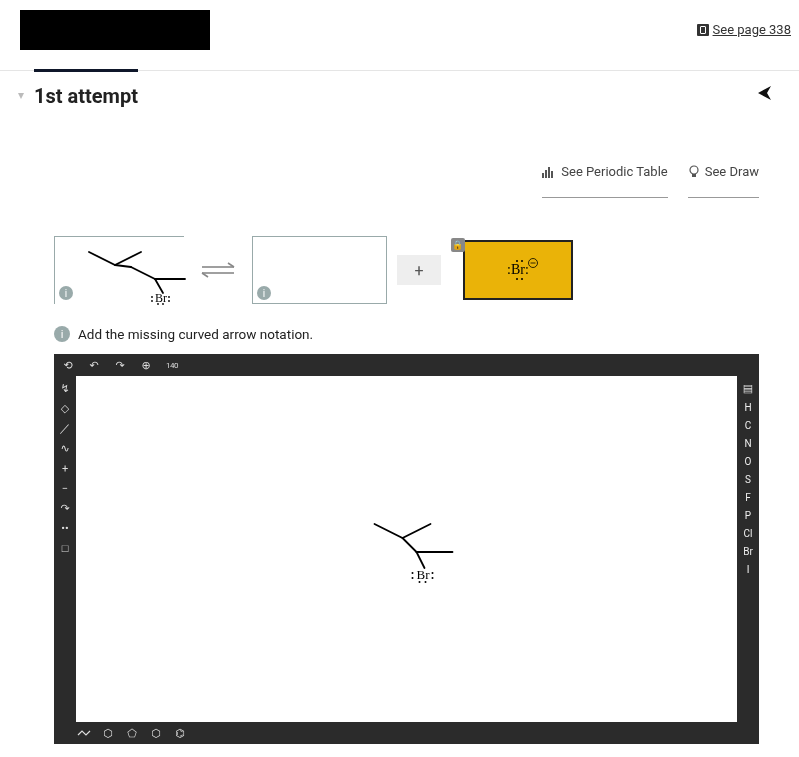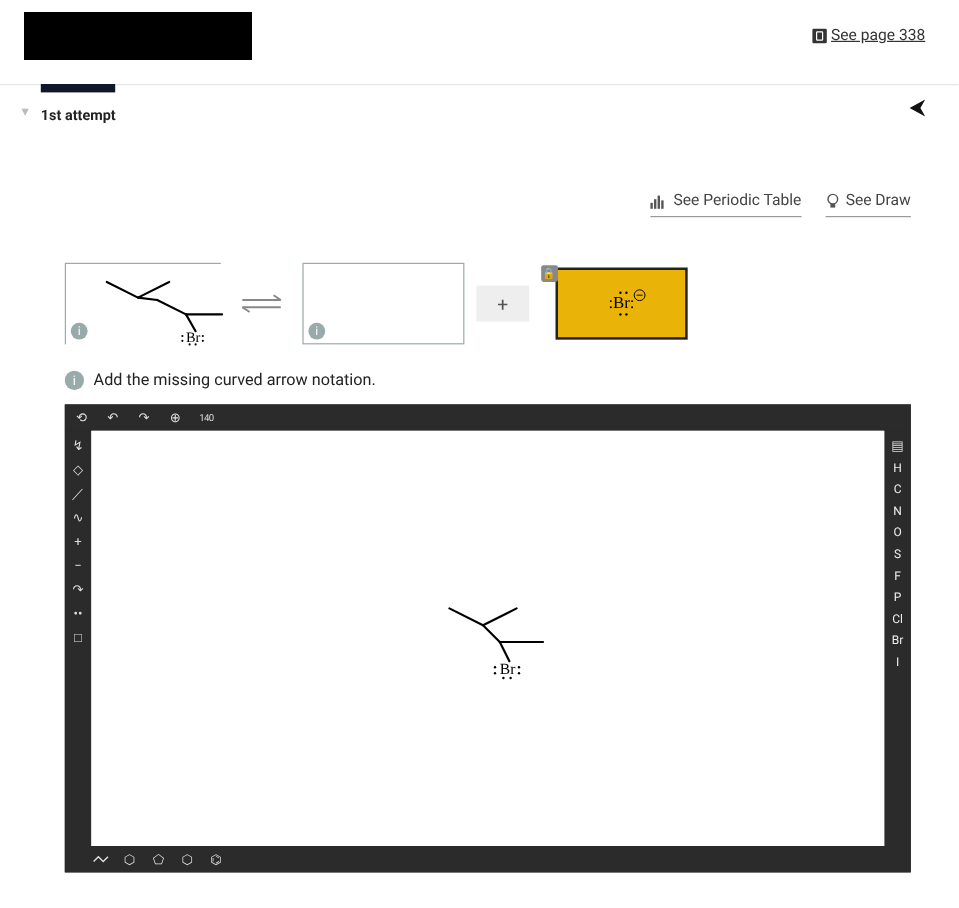--- a/index.html
+++ b/index.html
@@ -1,31 +1,31 @@
 <!DOCTYPE html>
 <html><head>
 <meta charset="utf-8">
 <style>
   * { box-sizing: border-box; margin: 0; padding: 0; }
   body { font-family: -apple-system, "Segoe UI", Roboto, Arial, sans-serif; font-size: 13px; color: #222; background: #fff; width: 799px; }
   .header { padding: 10px 20px 14px 20px; border-bottom: 1px solid #e5e5e5; }
   .blackbox { width: 190px; height: 40px; background: #000; margin-bottom: 6px; }
   .prompt-row { display: flex; justify-content: space-between; align-items: flex-start; }
   .prompt { font-size: 12.5px; color: #222; }
-  .page-ref { font-size: 13px; display: inline-flex; align-items: center; gap: 4px; position: absolute; right: 28px; top: 22px; }
+  .page-ref { font-size: 13px; display: inline-flex; align-items: center; gap: 4px; position: absolute; right: 8px; top: 22px; }
   .page-ref a { color: #333; text-decoration: underline; }
   .book-icon { display:inline-block; width:12px; height:12px; background:#333; border-radius:1px; position:relative; }
   .book-icon::after { content:""; position:absolute; inset:2px 3px; border:1px solid #fff; border-radius:1px; }
   .attempt-bar { display:flex; align-items:center; justify-content:space-between; padding: 10px 24px 6px 18px; }
   .attempt-left { display:flex; align-items:center; gap:10px; }
   .chevron { color:#bbb; font-size:12px; }
-  .attempt-title { font-weight:700; font-size:12px; border-top:7px solid #0f172a; padding-top:12px; display:inline-block; margin-top:-12px; }
+  .attempt-title { font-weight:700; font-size:20px; border-top:3px solid #0f172a; padding-top:12px; display:inline-block; margin-top:-12px; }
   .send-icon { font-size:18px; }
   .links-row { display:flex; justify-content:flex-end; gap:20px; padding: 50px 40px 8px 40px; font-size:13px; }
-  .links-row .linkish { display:inline-flex; align-items:center; gap:5px; color:#444; border-bottom:1px solid #999; padding-bottom:5px; cursor:pointer; }
+  .links-row .linkish { display:inline-flex; align-items:center; gap:5px; color:#444; border-bottom:1px solid #999; padding-bottom:18px; cursor:pointer; }
   .boxes-row { display:flex; align-items:center; gap:10px; padding: 30px 40px 8px 54px; }
   .chembox { border:1px solid #9aa; background:#fff; height:68px; position:relative; }
   .chembox.w130 { width:130px; }
   .chembox.w135 { width:135px; }
   .chembox .info { position:absolute; left:4px; bottom:3px; width:14px; height:14px; border-radius:50%; background:#9aa; color:#fff; font-size:10px; display:flex; align-items:center; justify-content:center; }
   .lockbox-wrap { display:flex; align-items:flex-start; }
   .lock-icon { width:14px; height:14px; background:#888; border-radius:2px; margin-top:-2px; margin-right:-2px; display:flex; align-items:center; justify-content:center; color:#fff; font-size:9px; z-index:1; }
   .lockbox { border:2px solid #222; background:#eab308; width:110px; height:60px; display:flex; align-items:center; justify-content:center; }
   .eq-arrow { width:48px; height:30px; display:flex; align-items:center; justify-content:center; }
   .plusbox { width:44px; height:30px; background:#eee; display:flex; align-items:center; justify-content:center; font-size:16px; color:#555; }

